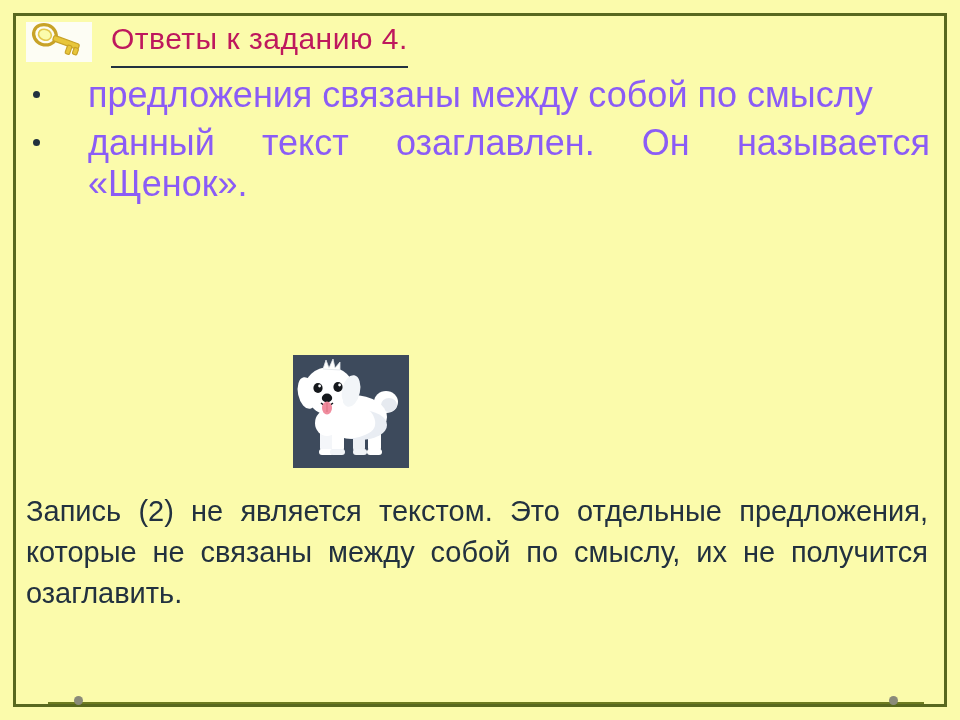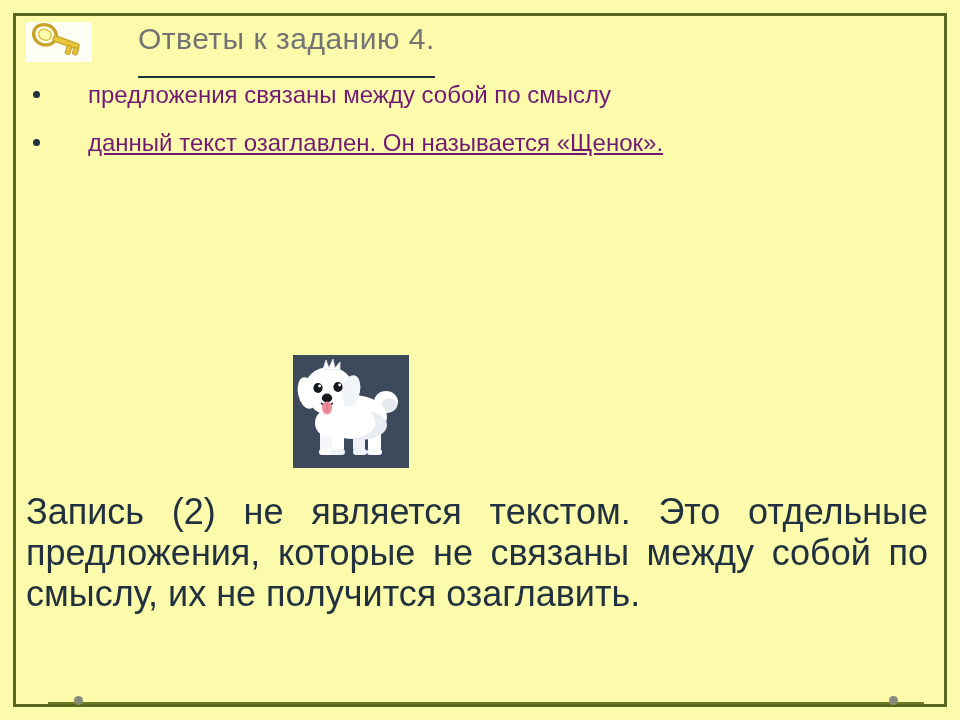--- a/index.html
+++ b/index.html
@@ -55,88 +55,87 @@
     top: 4px;
     width: 66px;
     height: 40px;
     background: #fdfdf4;
     display: block;
   }
   .key-icon svg { display: block; }
 
   .slide-title {
     position: absolute;
-    left: 112px;
+    left: 85px;
     top: 2px;
     font-size: 30px;
-    color: #737373;
+    color: #be185d;
     letter-spacing: 0.5px;
     white-space: nowrap;
     border-bottom: 2px solid #22313f;
-    padding-bottom: 18px;
+    padding-bottom: 8px;
     line-height: 38px;
   }
 
   
   .lead {
     margin: 6px 0 0 0;
     font-size: 29px;
     line-height: 40px;
     color: #22313f;
     white-space: nowrap;
   }
 
   ul.bullets {
     list-style: none;
     margin: 6px 0 0 0;
     padding: 0;
   }
   ul.bullets > li {
     position: relative;
     padding-left: 62px;
-    font-size: 24px;
+    font-size: 36px;
     line-height: 41px;
-    color: #701a75;
+    color: #8b5cf6;
     margin-bottom: 7px;
   }
   ul.bullets > li .bullet-dot {
     position: absolute;
     left: 7px;
     top: 17px;
     width: 7px;
     height: 7px;
     background: #22313f;
     border-radius: 50%;
   }
   li.justified {
     text-align: justify;
     padding-right: 4px;
   }
   li.justified .li-text {
     display: block;
-    text-decoration: underline;
   }
 
   
   .puppy-wrap {
     position: absolute;
     left: 267px;
     top: 337px;
     width: 116px;
     height: 113px;
   }
   .puppy-wrap svg { display: block; }
 
   
   .closing {
     position: absolute;
     left: 0px;
     top: 473px;
     width: 902px;
-    font-size: 36px;
+    font-size: 29px;
     line-height: 41px;
     color: #22313f;
     text-align: justify;
     text-justify: inter-word;
     margin: 0;
   }
 
   
   .bottom-deco {
     position: absolute;

